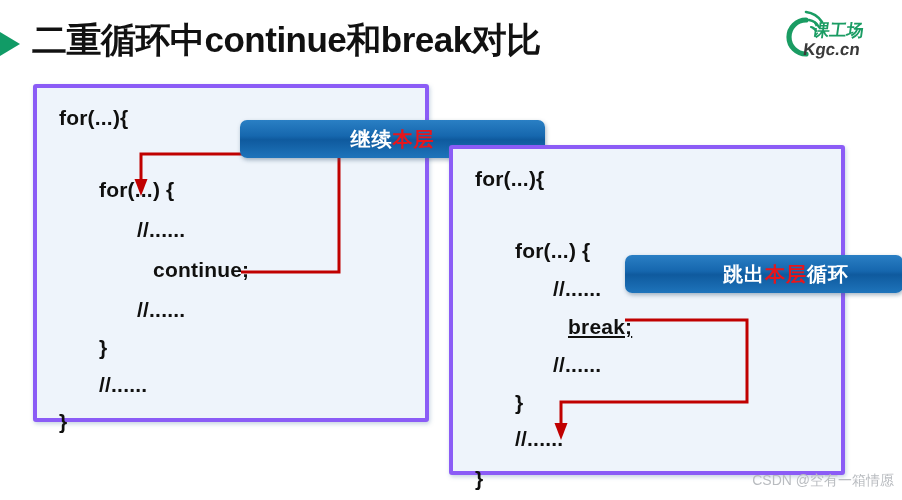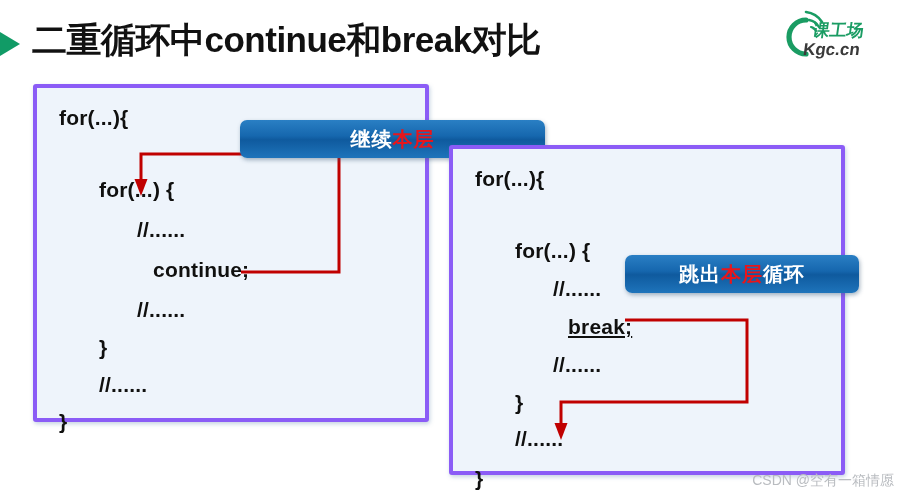--- a/index.html
+++ b/index.html
@@ -115,20 +115,21 @@
     top: 84px;
     width: 305px;
     height: 38px;
     margin-top: 36px;
   }
   #callout-break {
     left: 625px;
     top: 255px;
     width: 234px;
     height: 38px;
+    padding-left: 44px;
   }
   .hl-red { color: #e8161b; }
 
   
   .watermark {
     position: absolute;
     right: 8px;
     bottom: 10px;
     font-size: 14px;
     color: #b9bcc0;

